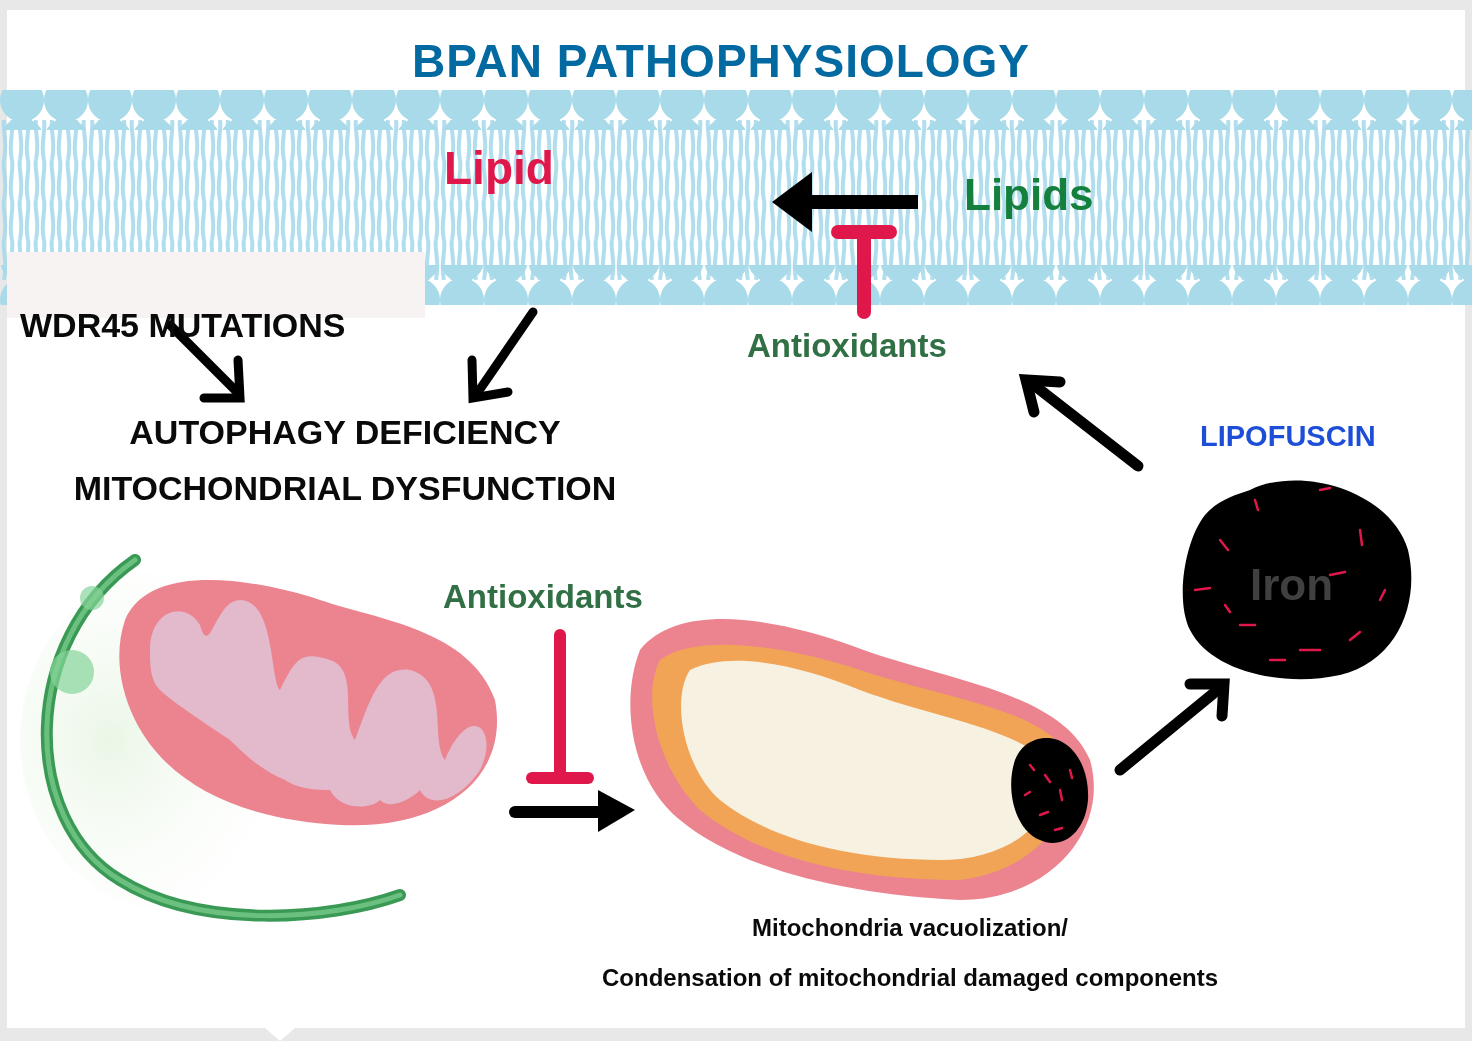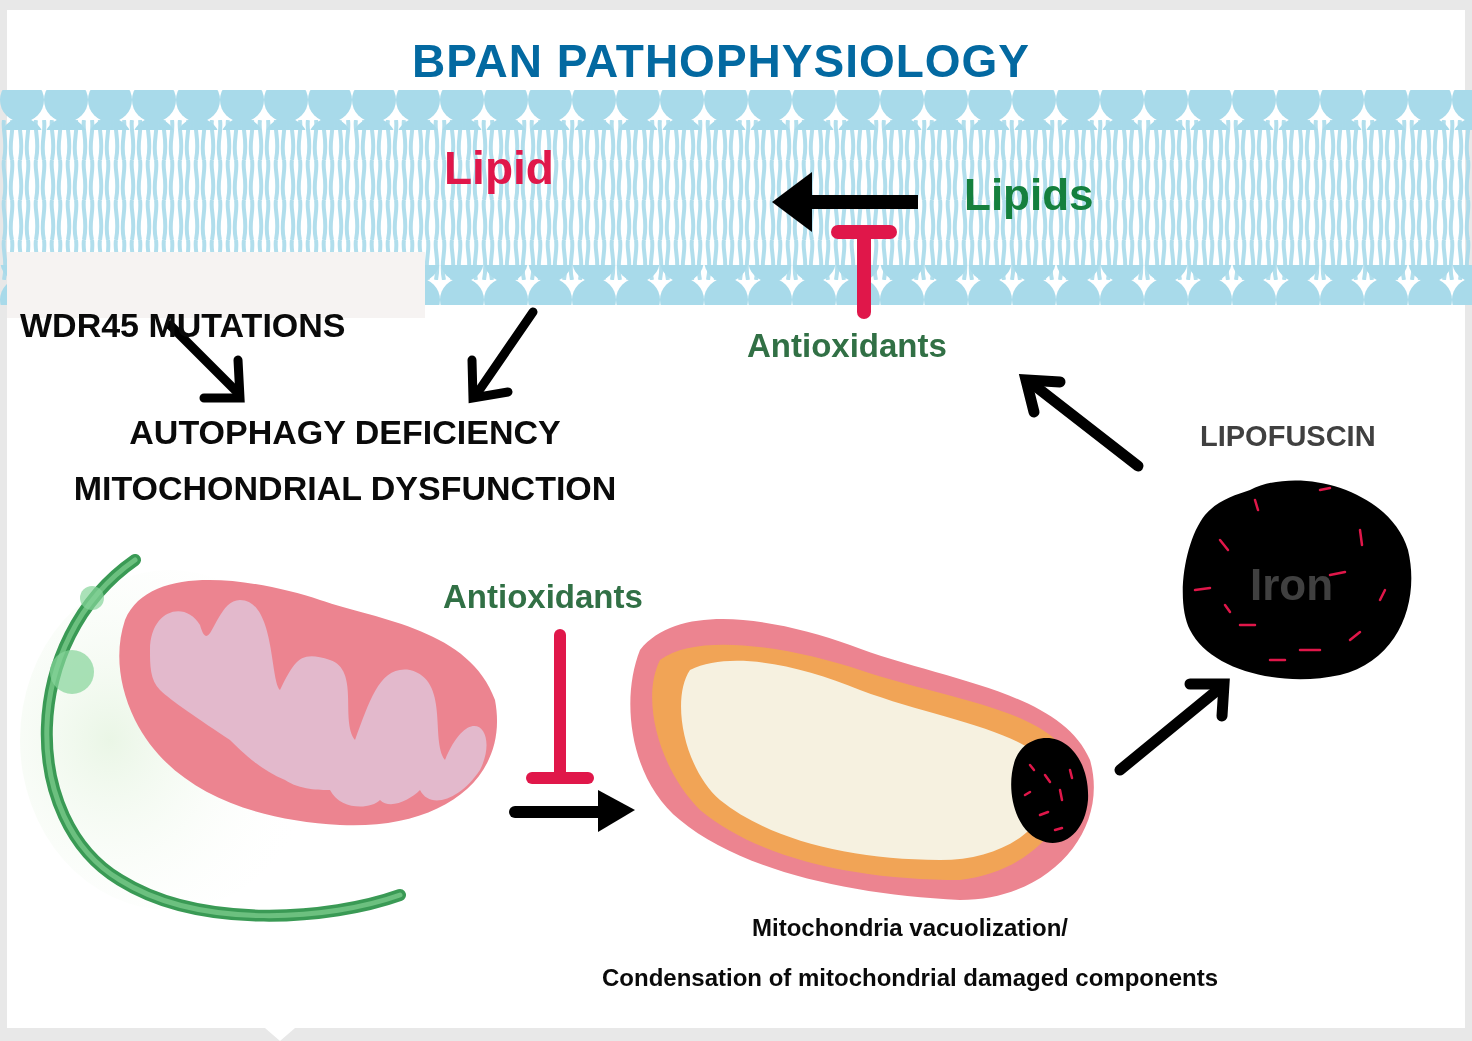--- a/index.html
+++ b/index.html
@@ -18,21 +18,21 @@
   svg.scene { position:absolute; left:0; top:0; }
   .txt { position:absolute; font-weight:bold; white-space:nowrap; }
   .title { left:412px; top:34px; font-size:46px; letter-spacing:1px; color:#0369a1; }
   .lipid-perox { left:444px; top:132px; font-size:46px; color:#e0174a; text-align:center; line-height:72px; }
   .lipids { left:964px; top:170px; font-size:44px; color:#15803d; }
   .wdr-box { position:absolute; left:7px; top:252px; width:418px; height:66px; background:#f6f3f2; }
   .wdr { left:20px; top:262px; font-size:34px; color:#0a0a0a;margin-top:44px; }
   .antiox1 { left:747px; top:327px; font-size:33px; color:#317045; }
   .autophagy { left:0; width:690px; top:404px; font-size:34px; color:#0a0a0a; text-align:center; line-height:56px; }
   .antiox2 { left:443px; top:578px; font-size:33px; color:#317045; }
-  .lipofuscin { left:1200px; top:420px; font-size:29px; color:#404040; }
+  .lipofuscin { left:1200px; top:420px; font-size:29px; color:#1d4ed8; }
   .iron { left:1250px; top:560px; font-size:44px; color:#404040; }
   .caption { left:410px; width:1000px; top:903px; font-size:24px; color:#0a0a0a; text-align:center; line-height:50px; }
 </style>
 </head>
 <body>
 
 <div class="canvas"></div>
 <div class="left-strip"></div>
 <div class="bottom-notch"></div>
 

